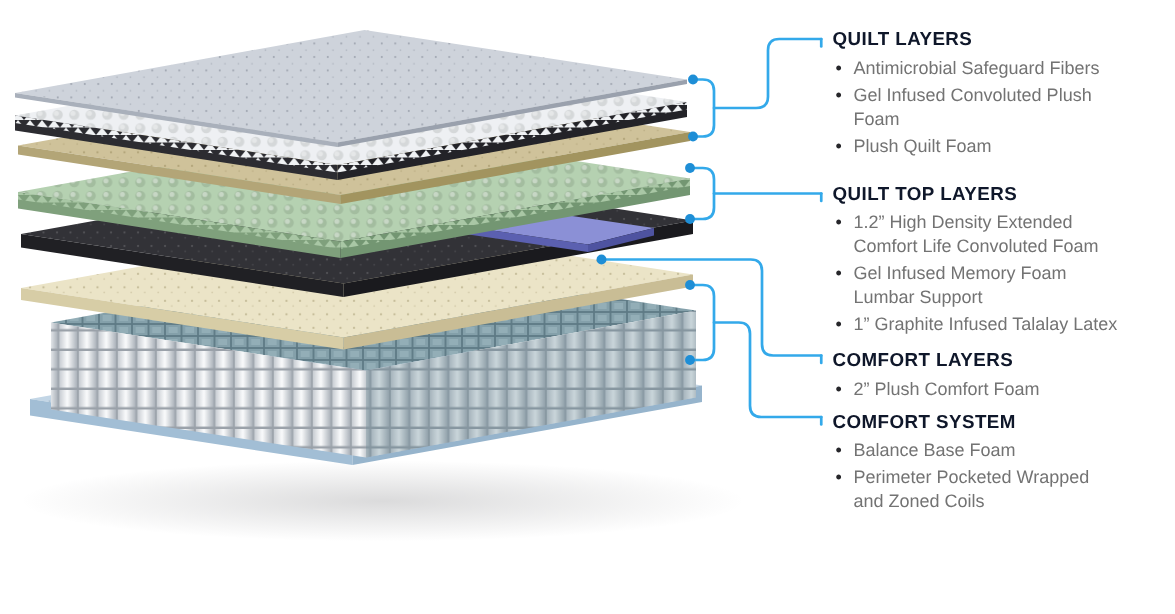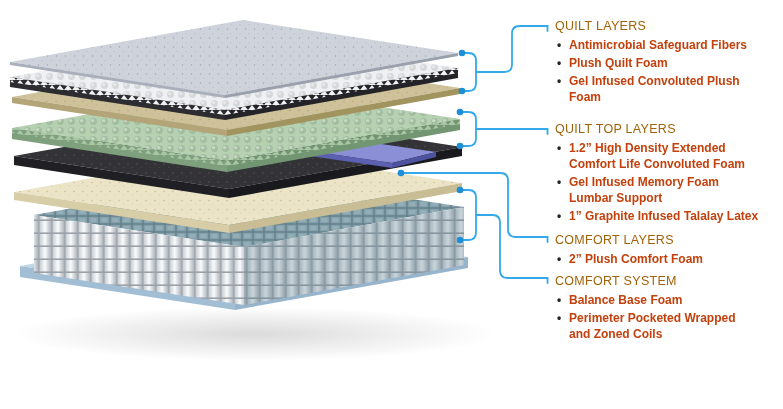--- a/index.html
+++ b/index.html
@@ -2,25 +2,25 @@
 <html><head>
 <meta charset="utf-8">
 <style>
   html,body{margin:0;padding:0;background:#fff;}
   .stage{position:relative;width:783px;height:409px;background:#fff;overflow:hidden;
          font-family:"Liberation Sans","DejaVu Sans",sans-serif;}
   .stage svg{position:absolute;left:0;top:0;}
   .col{position:absolute;left:555px;top:0;width:226px;}
   .sec{position:absolute;left:0;width:226px;}
   .s1{top:18px}.s2{top:121px}.s3{top:232px}.s4{top:273px}
-  .sec h3{margin:0 0 3px 0;font-size:12.5px;line-height:16px;font-weight:400;
-          letter-spacing:.3px;color:#a16207;}
+  .sec h3{margin:0 0 3px 0;font-size:12.5px;line-height:16px;font-weight:700;
+          letter-spacing:.3px;color:#0f172a;}
   .sec ul{margin:0;padding:0;list-style:none;}
   .sec li{position:relative;margin:0 0 2px 0;padding-left:14px;font-size:12px;
-          line-height:16px;color:#c2410c;white-space:pre-line;font-weight:bold;}
+          line-height:16px;color:#737373;white-space:pre-line;}
   .sec li::before{content:"•";position:absolute;left:2px;top:0;color:#26262a;}
 </style>
 </head>
 <body>
 
 <div class="stage">
 
   <svg width="783" height="409" viewBox="0 0 783 409">
     <defs>
       <radialGradient id="gsh">
@@ -156,23 +156,23 @@
       <circle cx="460" cy="190" r="3.3"></circle>
       <circle cx="460" cy="240" r="3.3"></circle>
     </g>
   </svg>
 
   <div class="col">
     <section class="sec s1">
       <h3>QUILT LAYERS</h3>
       <ul>
         <li>Antimicrobial Safeguard Fibers</li>
-        <li>Plush Quilt Foam</li>
         <li>Gel Infused Convoluted Plush
 Foam</li>
+        <li>Plush Quilt Foam</li>
       </ul>
     </section>
     <section class="sec s2">
       <h3>QUILT TOP LAYERS</h3>
       <ul>
         <li>1.2” High Density Extended
 Comfort Life Convoluted Foam</li>
         <li>Gel Infused Memory Foam
 Lumbar Support</li>
         <li>1” Graphite Infused Talalay Latex</li>

